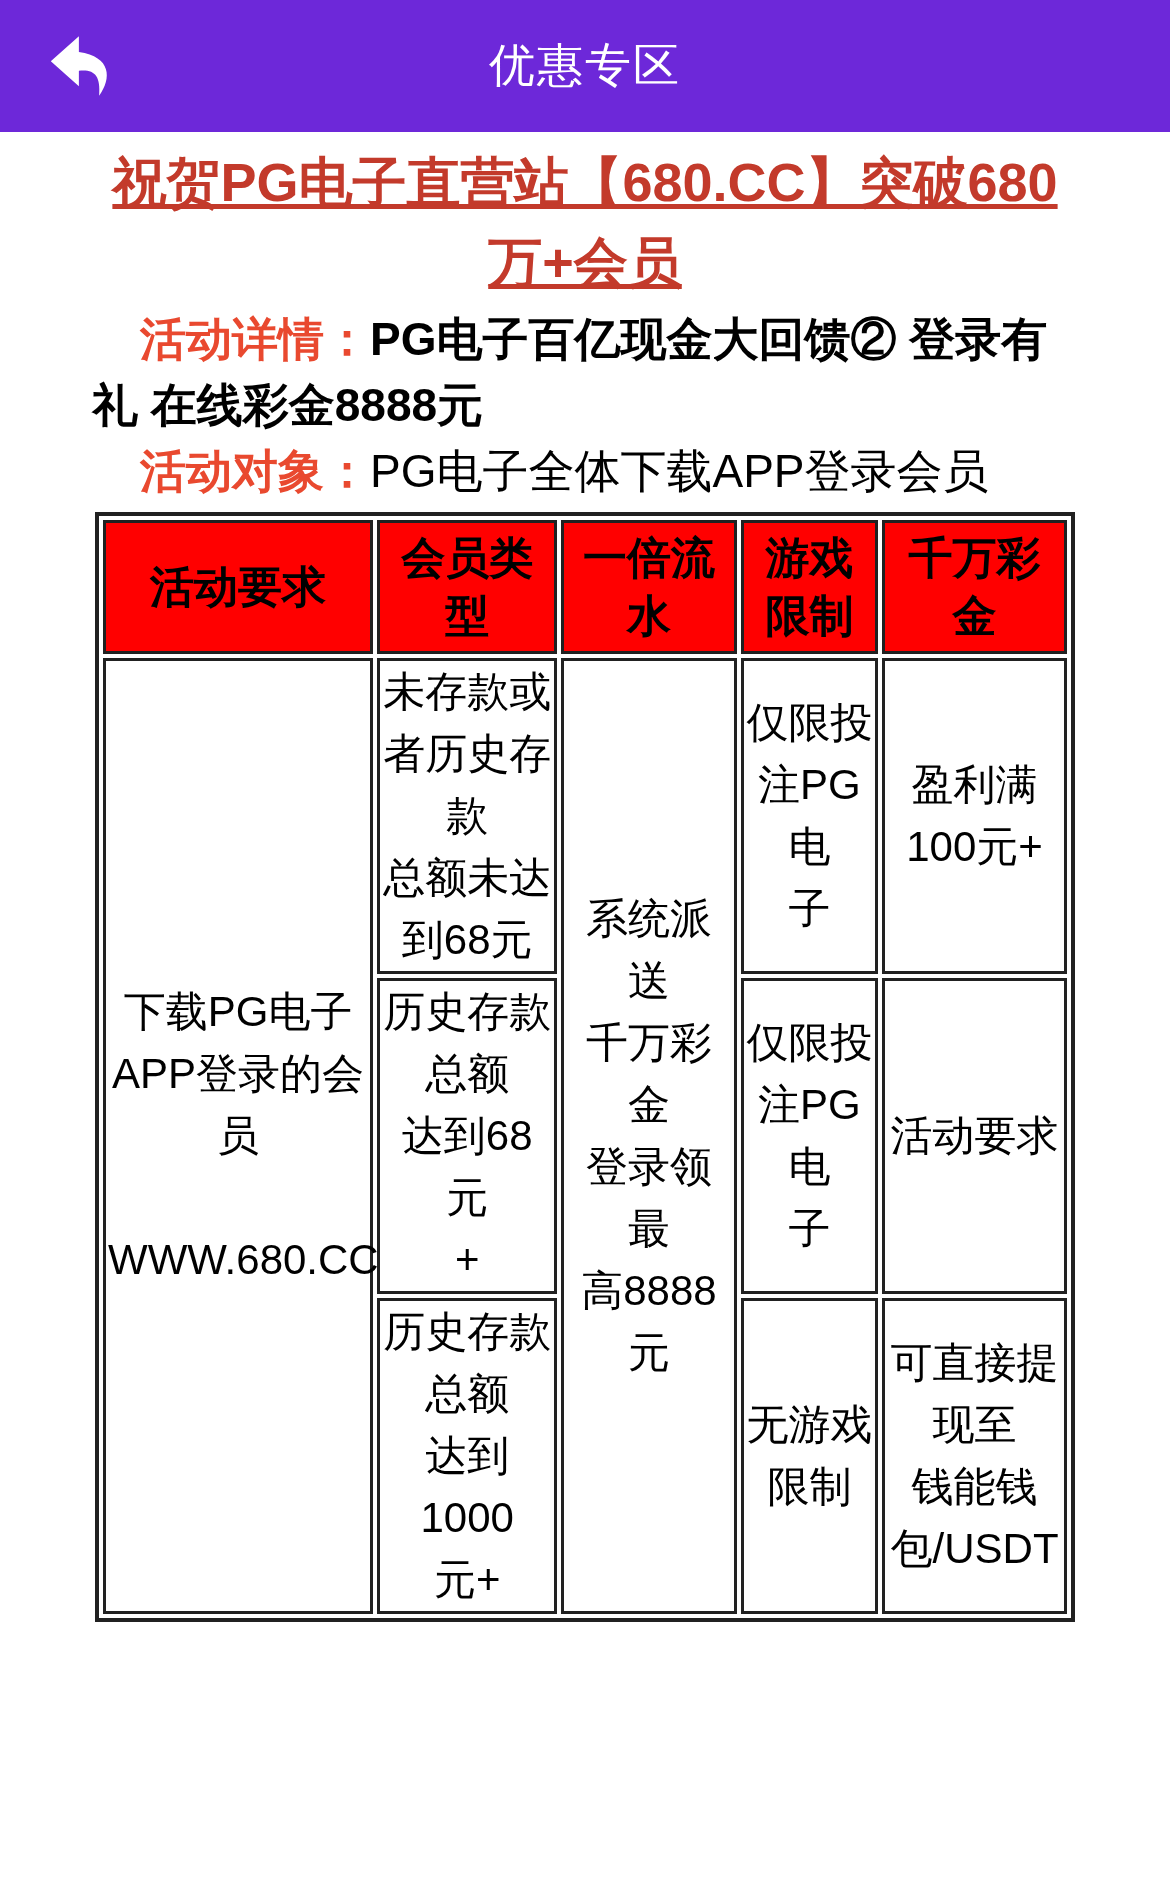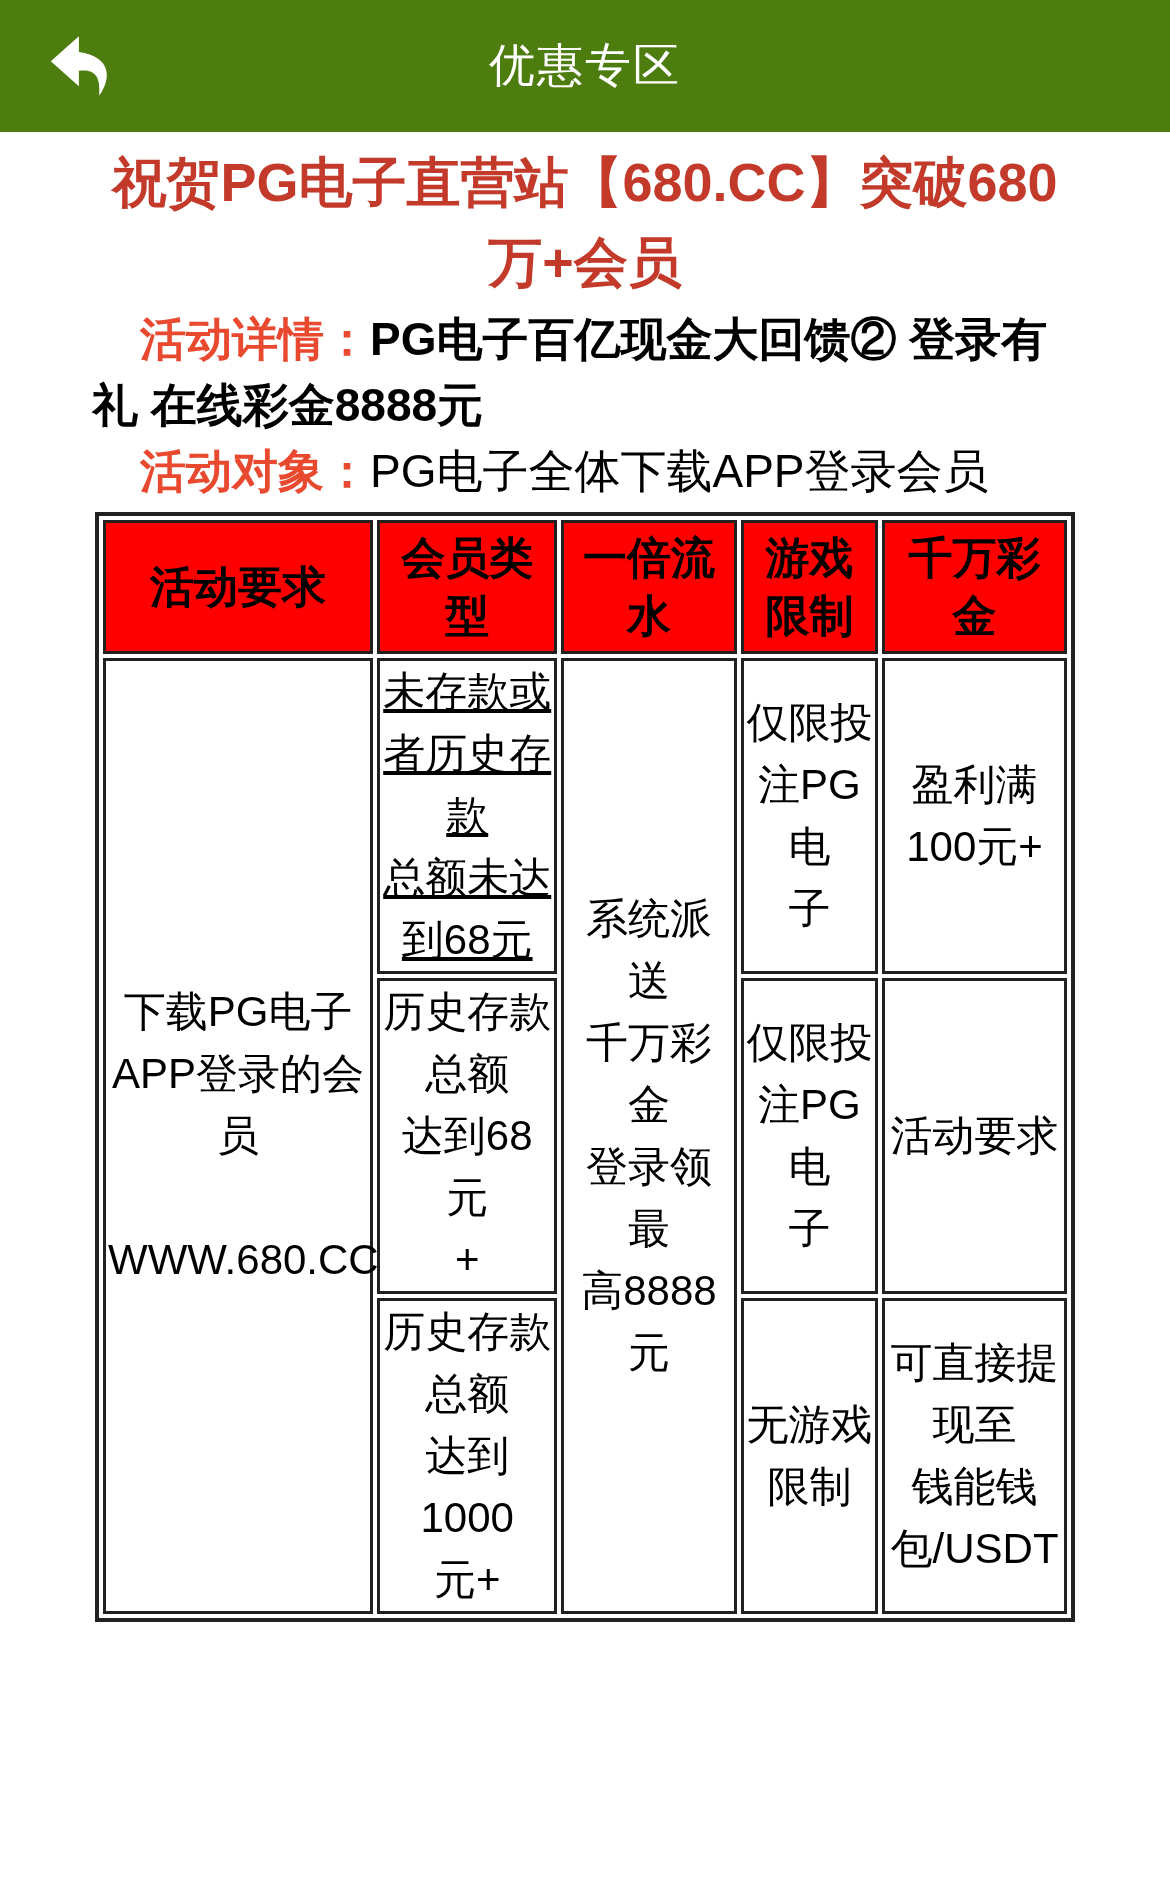--- a/index.html
+++ b/index.html
@@ -4,41 +4,42 @@
 <style>
   html, body { margin:0; padding:0; overflow:hidden; }
   body {
     width:1170px; height:1879px;
     background:#ffffff;
     font-family:"Liberation Sans", sans-serif;
     color:#000;
   }
   
   .topbar {
-    height:132px; background:#4d7c0f;
+    height:132px; background:#6d28d9;
     display:flex; align-items:center; justify-content:center;
     position:relative;
   }
   .back-btn {
     position:absolute; left:34px; top:18px;
     width:96px; height:96px;
     background:transparent; border:none; padding:0;
     display:flex; align-items:center; justify-content:center;
     cursor:pointer;
   }
   .back-btn svg { width:78px; height:78px; }
   .title {
     color:#ffffff; font-size:46px; letter-spacing:2px;
   }
   
   .content { padding:10px 92px 0 92px; }
   .headline {
     color:#c33a2b; font-weight:bold; font-size:54px;
     line-height:80px; text-align:center;
     margin:0 0 4px 0;
+    text-decoration:underline;
   }
   .info p { margin:0; font-size:46px; line-height:66px; }
   .label { color:#e9492f; font-weight:bold;margin-left:48px; }
   .bold-content { font-weight:bold; }
   
   table.promo {
     width:980px; margin:8px auto 0 auto;
     border-collapse:separate; border-spacing:4px;
     border:4px solid #212121;
     background:#ffffff;
@@ -57,21 +58,21 @@
     text-align:center; vertical-align:middle;
     white-space:pre-line;
     padding:0 2px;
     background:#ffffff;
   }
   .col-req   { width:28.5%; }
   .col-type  { width:19%;   }
   .col-bonus { width:18.5%; }
   .col-game  { width:14.5%; }
   .col-draw  { width:19.5%; }
-  tr.r1 > .rh { height:302px;text-decoration:underline; }
+  tr.r1 > .rh { height:302px; }
   tr.r2 > .rh { height:246px; }
   tr.r3 > .rh { height:250px; }
 </style>
 </head>
 <body>
 
 <header class="topbar">
   <button class="back-btn">
     <span style="display:flex;">
       <svg viewBox="0 0 100 100" xmlns="http://www.w3.org/2000/svg">

